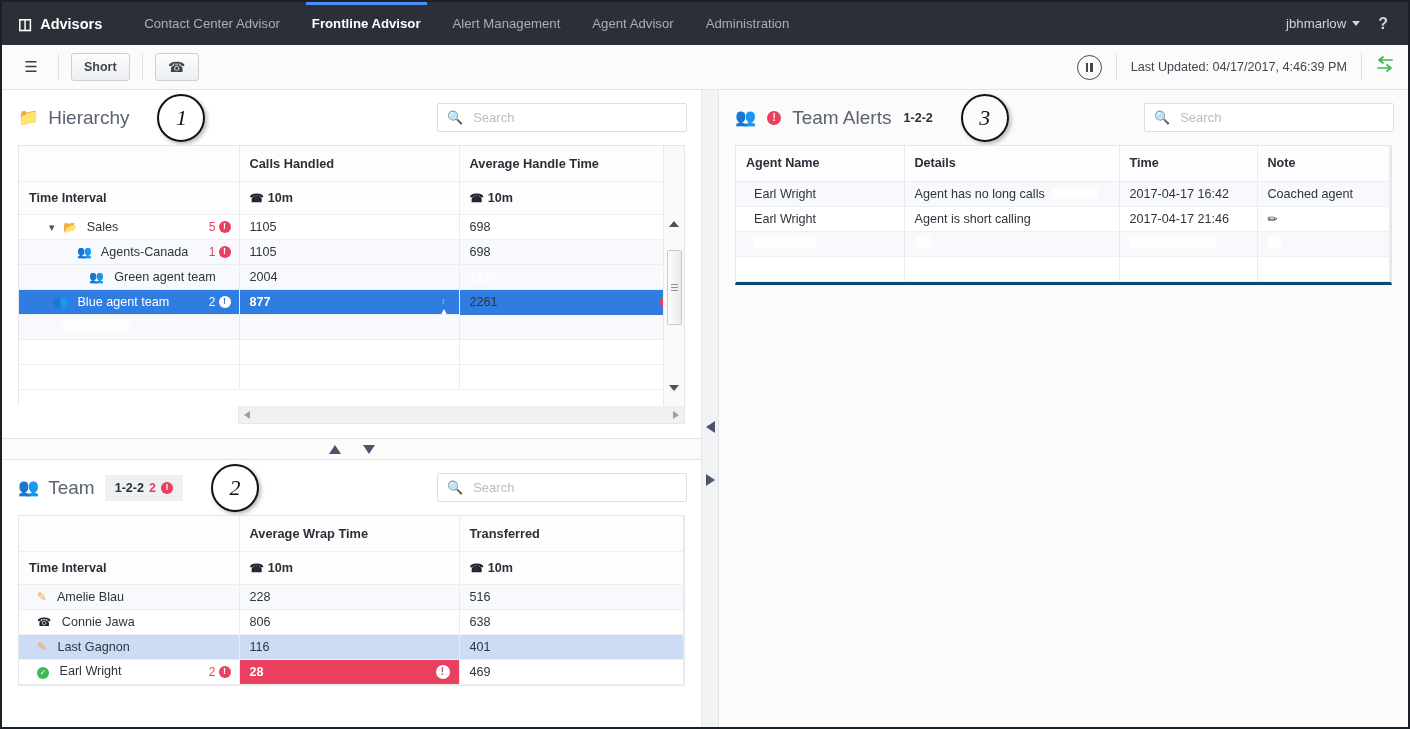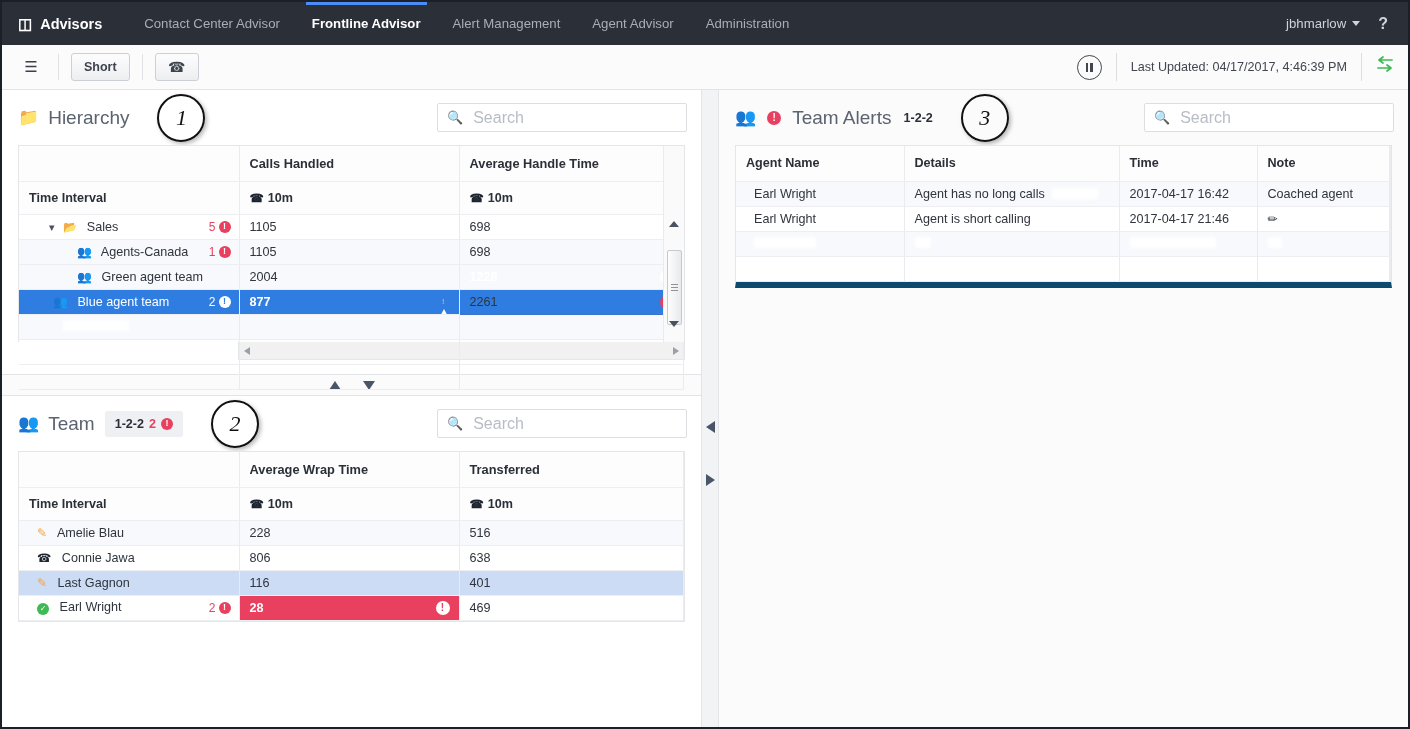--- a/index.html
+++ b/index.html
@@ -201,21 +201,21 @@
     border: 1px solid #dcdee2;
     background: #ffffff;
     border-radius: 2px;
     display: flex; align-items: center;
     padding: 0 9px; gap: 8px;
     cursor: text;
   }
   .search-box .sicon { color: #b4b9c2; font-size: 13px; }
   .search-box input {
     border: none; outline: none; background: transparent;
-    font-size: 16px; color: #ef4444; width: 100%;
+    font-size: 13px; color: #ef4444; width: 100%;
     font-family: "Liberation Sans", sans-serif;
   }
   .search-box input::placeholder { color: #b8bcc5; }
 
   
   .tbl-wrap {
     margin: 0 16px;
     border: 1px solid #e4e6ea;
     border-bottom: none;
     background: #ffffff;
@@ -478,21 +478,21 @@
           <span class="ticon">📁</span>
           <span>Hierarchy</span>
         </div>
         <div class="circle-num">1</div>
         <div class="search-box">
           <span class="sicon">🔍</span>
           <input type="text" placeholder="Search" style="">
         </div>
       </div>
 
-      <div class="tbl-wrap" style="height:197px;">
+      <div class="tbl-wrap" style="height:261px;">
         <table class="grid">
           <colgroup>
               <col style="width:220px">
               <col style="width:220px">
               <col>
             </colgroup>
           <thead>
             <tr>
               <th class="metric-top"></th>
               <th class="metric-top">Calls Handled</th>
@@ -532,21 +532,21 @@
                   <span class="badge-num">1</span>
                   <span class="dot-excl">!</span>
                 </span>
               </td>
               <td>1105</td>
               <td>698</td>
             </tr>
 
 
             <tr class="lite">
-              <td class="hrow-cell" style="padding-left:58px;">
+              <td class="hrow-cell" style="padding-left:58px;text-align:center;">
                 <span class="agents-ic">👥</span>
                 <span>Green agent team</span>
               </td>
               <td>2004</td>
               <td class="cell-crit relcell">
                 <span>1228</span>
                 <span class="cell-icon">
                     <span class="circ-excl white">!</span>
                   </span>
               </td>
@@ -725,21 +725,21 @@
           <span>Team Alerts</span>
         </div>
         <span class="chip-plain">1-2-2</span>
         <div class="circle-num">3</div>
         <div class="search-box">
           <span class="sicon">🔍</span>
           <input type="text" placeholder="Search" style="">
         </div>
       </div>
 
-      <div class="tbl-wrap" style="border-bottom:6px solid #0c4a6e;">
+      <div class="tbl-wrap" style="border-bottom:3px solid #0c4a6e;">
         <table class="grid">
           <colgroup>
               <col style="width:168px">
               <col style="width:215px">
               <col style="width:138px">
               <col style="width:132px">
               <col>
             </colgroup>
           <thead>
             <tr>

